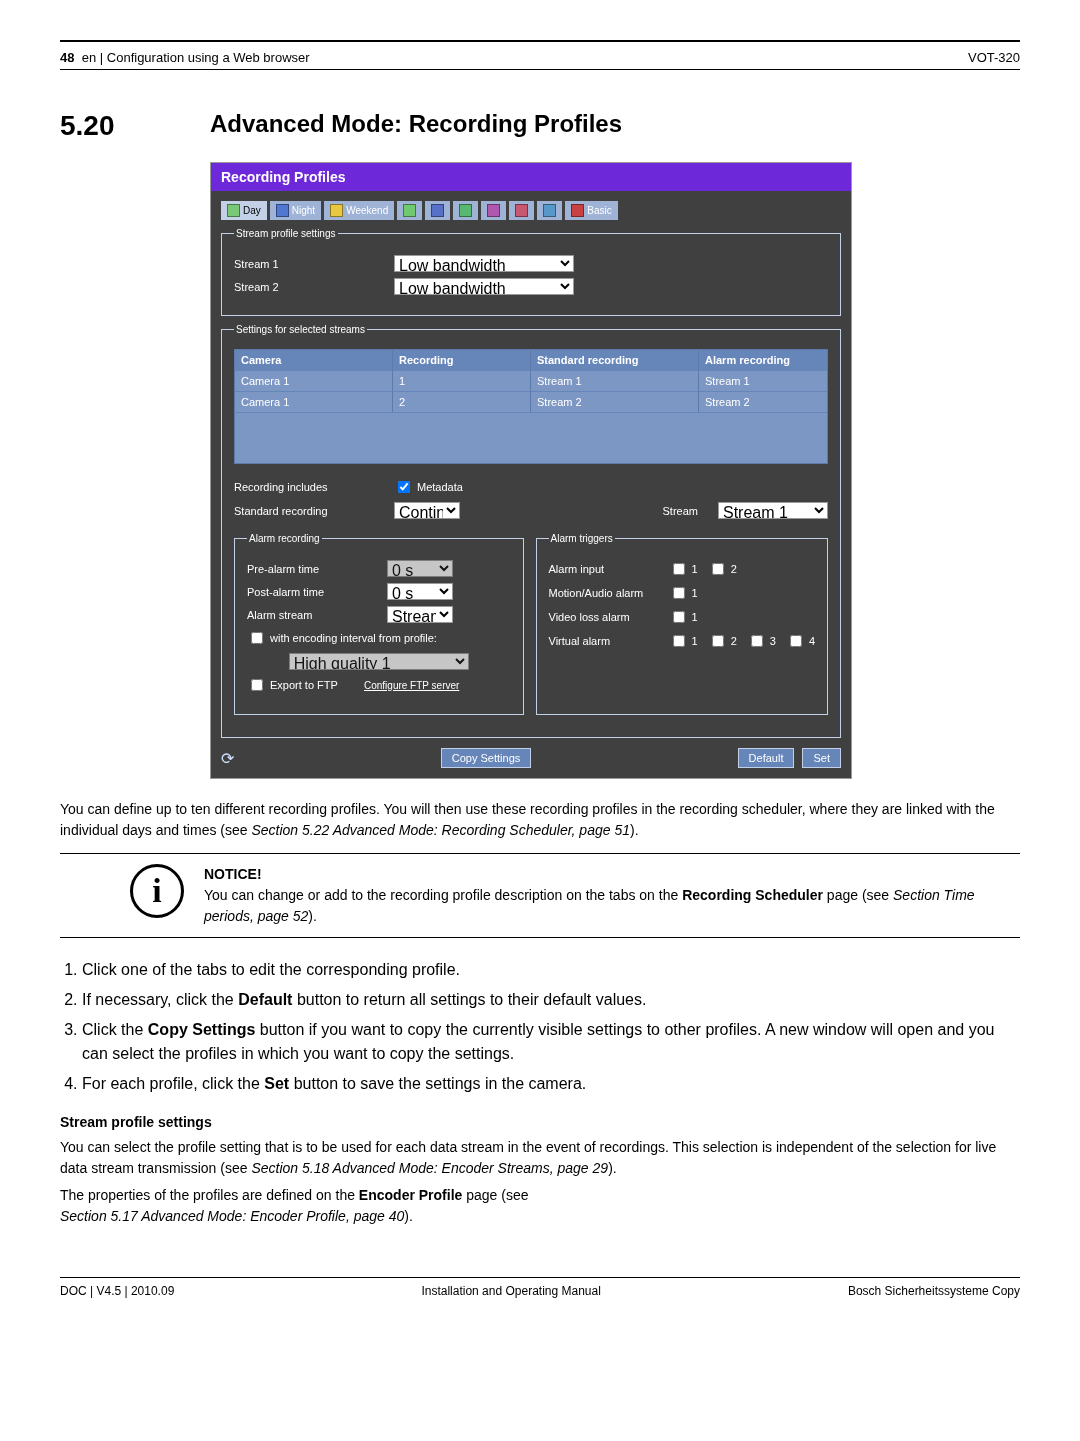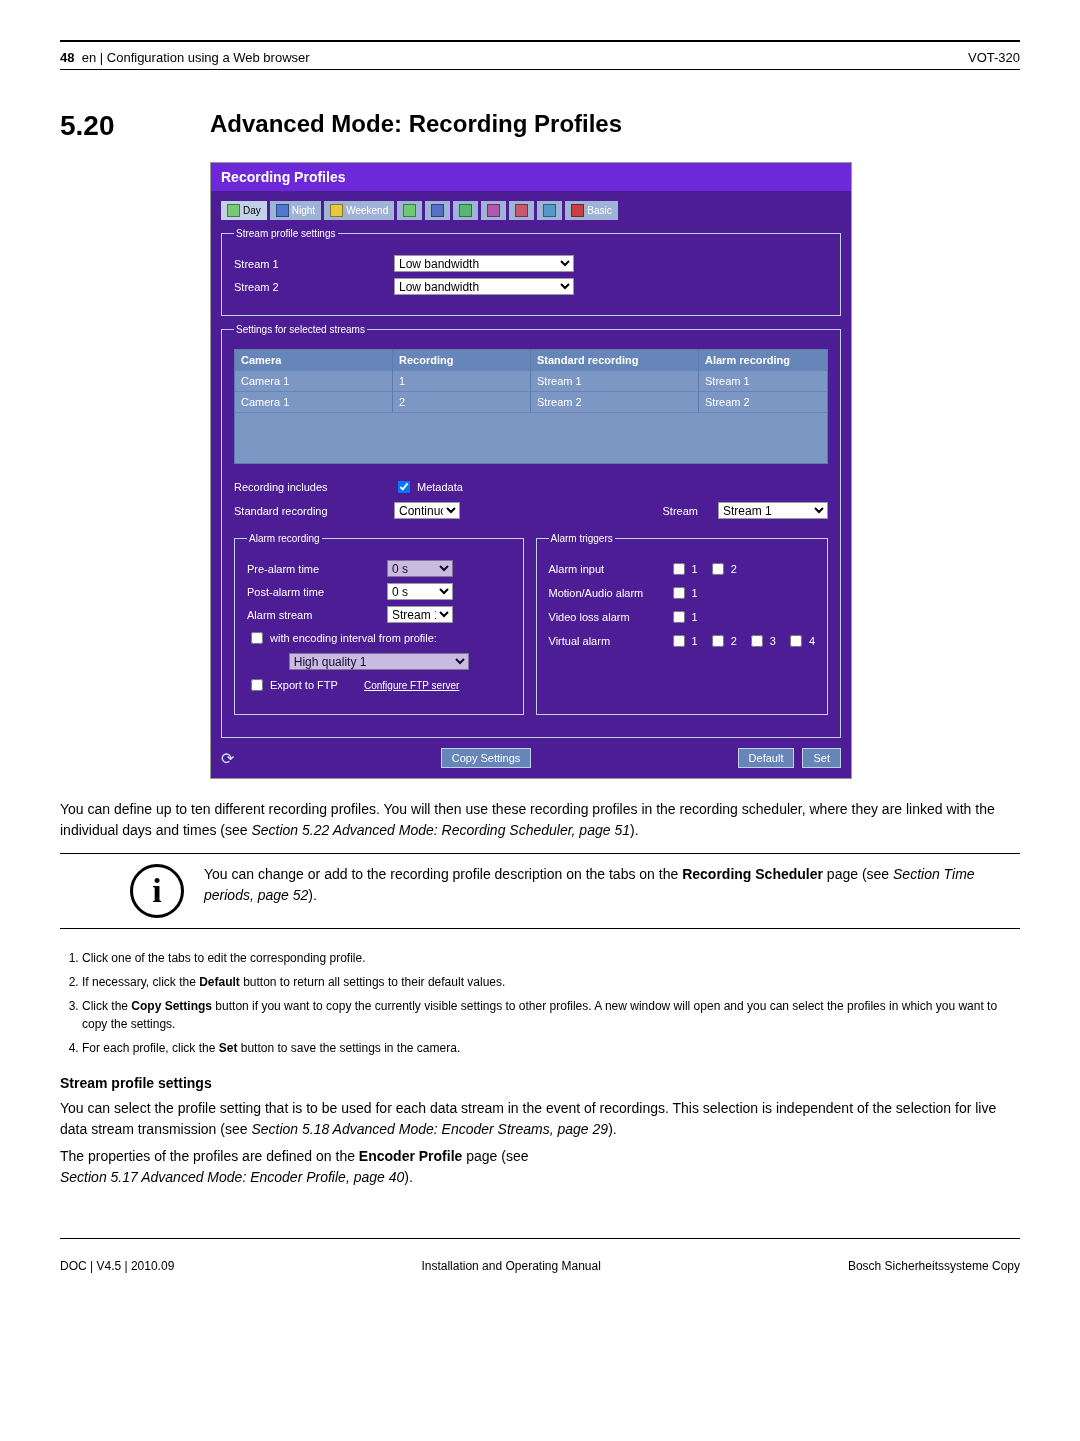--- a/index.html
+++ b/index.html
@@ -42,21 +42,21 @@
     font-size: 11px;
     color: #fff;
   }
   .ss-title {
     background: #6d28d9;
     padding: 6px 10px;
     font-weight: bold;
     font-size: 14px;
   }
   .ss-body {
-    background: #4c1d95;
+    background: #404040;
     padding: 10px;
   }
   .tabbar {
     display: flex;
     gap: 3px;
     margin-bottom: 6px;
   }
   .tab {
     background: #9fb3d7;
     padding: 3px 6px;
@@ -89,21 +89,21 @@
     gap: 10px;
   }
   .lbl {
     width: 150px;
     font-size: 11px;
   }
   select, input[type=text] {
     background: #fff;
     color: #000;
     border: 1px solid #999;
-    font-size: 12px;
+    font-size: 16px;
     height: 17px;
   }
   select.w180 { width: 180px; }
   select.w90 { width: 66px; }
   select.w110 { width: 110px; }
   .tbl {
     border: 1px solid #5c7aac;
     margin-top: 4px;
   }
   .tbl-head, .tbl-row {
@@ -178,33 +178,33 @@
     font-weight: bold;
     margin-left: 70px;
     flex-shrink:0;
   }
   .notice-text { font-size:14px; line-height:1.5; }
   .notice-text b { font-weight:bold; }
   ol.steps {
     margin: 16px 0 10px 0;
     padding-left: 22px;
   }
-  ol.steps li { margin-bottom: 6px; font-size:12px; line-height:1.5; }
+  ol.steps li { margin-bottom: 6px; font-size:16px; line-height:1.5; }
   .sub-head {
     font-weight: bold;
     margin-top: 16px;
     margin-bottom: 4px;
     font-size: 14px;
   }
   .footer {
     display:flex;
     justify-content: space-between;
     border-top: 0.5px solid #000;
     margin-top: 50px;
-    padding-top: 20px;
+    padding-top: 6px;
     font-size: 12px;
     gap: 20px;
   }
   .link { color:#fff; text-decoration:underline; font-size:10px; cursor:pointer; }
   .italic { font-style: italic; }
 </style>
 </head>
 <body>
 
 <div class="page">
@@ -402,20 +402,21 @@
     </div>
   </div>
 
   <div class="body-text">
     <p><span>You can define up to ten different recording profiles. You will then use these recording profiles in the recording scheduler, where they are linked with the individual days and times (see </span><span class="italic">Section 5.22 Advanced Mode: Recording Scheduler, page 51</span><span>).</span></p>
   </div>
 
   <div class="notice-block">
     <div class="notice-icon">i</div>
     <div class="notice-text">
+      <div><b>NOTICE!</b></div>
       <div>
         <span>You can change or add to the recording profile description on the tabs on the </span><b>Recording Scheduler</b><span> page (see </span><span class="italic">Section  Time periods, page 52</span><span>).</span>
       </div>
     </div>
   </div>
 
   <div class="body-text">
     <ol class="steps">
       <li><span>Click one of the tabs to edit the corresponding profile.</span></li>
       <li>If necessary, click the <b>Default</b> button to return all settings to their default values.</li>

